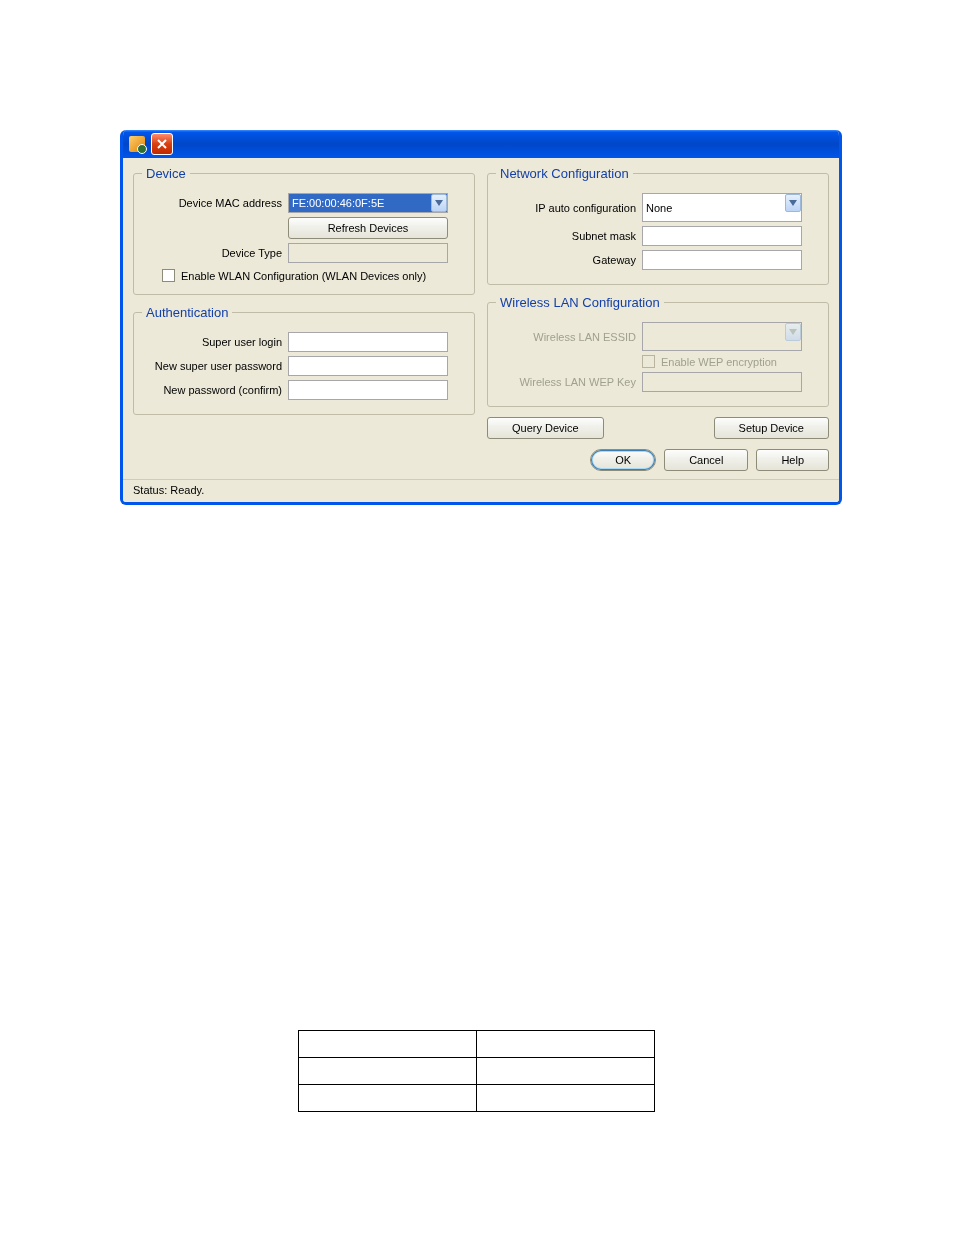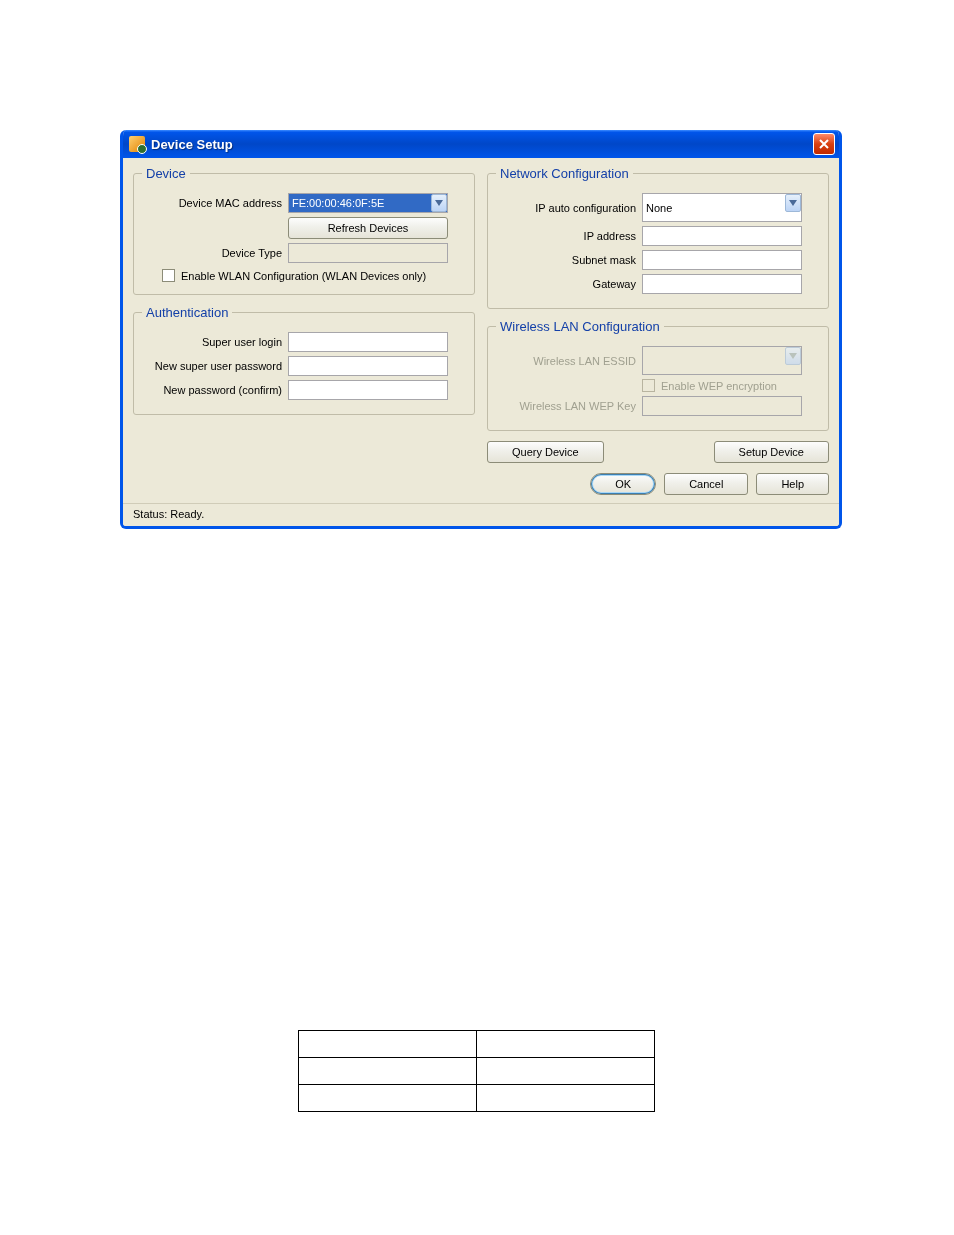--- a/index.html
+++ b/index.html
@@ -205,21 +205,20 @@
     width: 175px;
     height: 24px;
   }
 </style>
 </head>
 <body>
 
 <div class="window">
   <div class="titlebar">
     <div class="icon"></div>
-    <span class="title">Device Setup</span>
     <div class="closebtn">
       <svg viewBox="0 0 10 10">
           <path d="M1 1 L9 9 M9 1 L1 9" stroke="#fff" stroke-width="2" fill="none"></path>
         </svg>
     </div>
   </div>
 
   <div class="body">
     <div class="columns">
 
@@ -296,26 +295,20 @@
                 <input type="text" value="None" style="">
                 <div class="ddbtn">
                   <svg viewBox="0 0 8 6">
                       <path d="M0 0 L8 0 L4 6 Z" fill="#4a6a99"></path>
                     </svg>
                 </div>
               </div>
             </div>
           </div>
           <div class="row">
-            <div class="lbl">IP address</div>
-            <div class="ctrl">
-                <input type="text" class="textbox" value="" style="">
-              </div>
-          </div>
-          <div class="row">
             <div class="lbl">Subnet mask</div>
             <div class="ctrl">
                 <input type="text" class="textbox" value="" style="">
               </div>
           </div>
           <div class="row">
             <div class="lbl">Gateway</div>
             <div class="ctrl">
                 <input type="text" class="textbox" value="" style="">
               </div>

